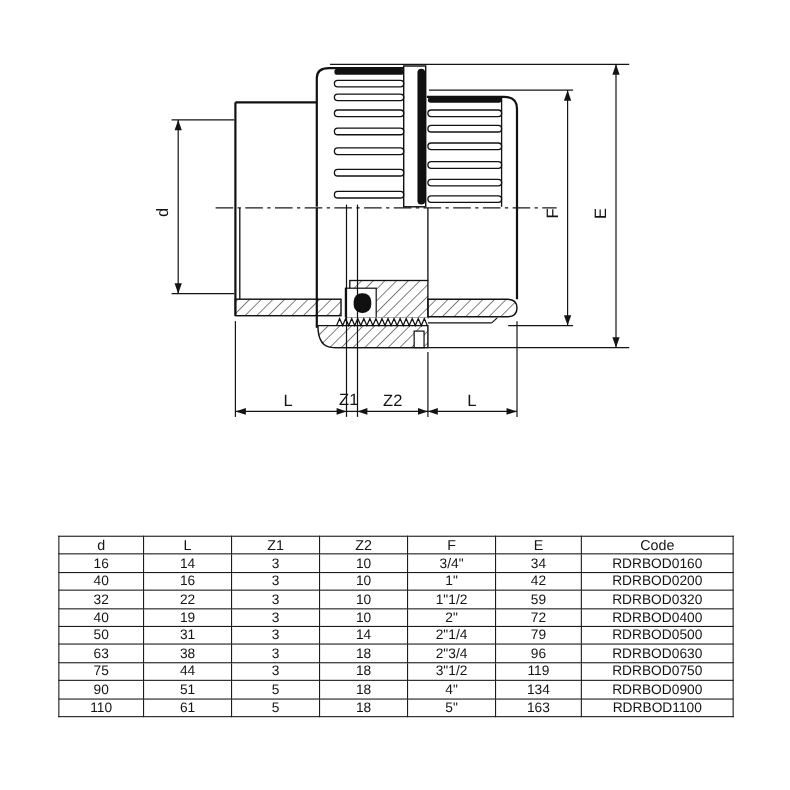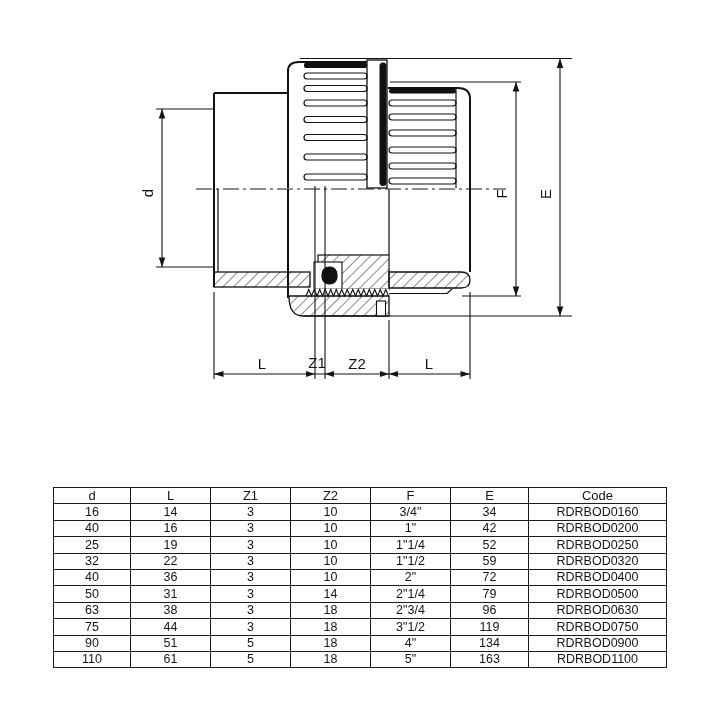--- a/index.html
+++ b/index.html
@@ -182,40 +182,31 @@
       <tr>
         <td>40</td>
         <td>16</td>
         <td>3</td>
         <td>10</td>
         <td>1"</td>
         <td>42</td>
         <td>RDRBOD0200</td>
       </tr>
       <tr>
-        <td>25</td>
-        <td>19</td>
-        <td>3</td>
-        <td>10</td>
-        <td>1"1/4</td>
-        <td>52</td>
-        <td>RDRBOD0250</td>
-      </tr>
-      <tr>
         <td>32</td>
         <td>22</td>
         <td>3</td>
         <td>10</td>
         <td>1"1/2</td>
         <td>59</td>
         <td>RDRBOD0320</td>
       </tr>
       <tr>
         <td>40</td>
-        <td>36</td>
+        <td>19</td>
         <td>3</td>
         <td>10</td>
         <td>2"</td>
         <td>72</td>
         <td>RDRBOD0400</td>
       </tr>
       <tr>
         <td>50</td>
         <td>31</td>
         <td>3</td>

